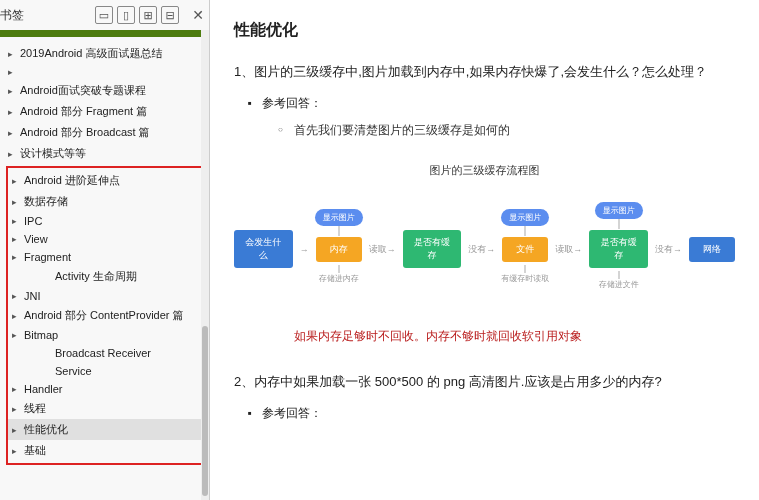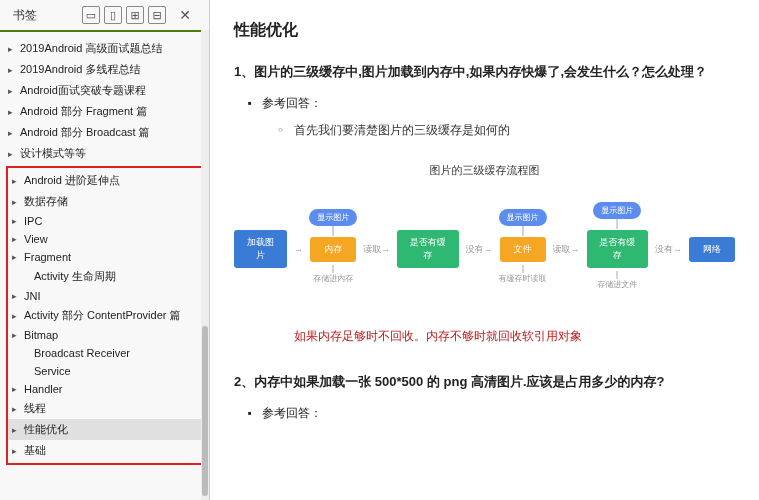--- a/index.html
+++ b/index.html
@@ -1,30 +1,30 @@
 <!DOCTYPE html>
 <html><head>
 <meta charset="utf-8">
 <style>
 *{margin:0;padding:0;box-sizing:border-box;font-family:"Microsoft YaHei",SimSun,sans-serif}
 body{background:#fff;width:759px;height:500px;overflow:hidden;display:flex}
 .sidebar{width:210px;height:500px;border-right:1px solid #ccc;display:flex;flex-direction:column;background:#f8f8f8}
-.sidebar-header{display:flex;align-items:center;padding:6px 13px;border-bottom:2px solid #4d7c0f;font-size:12px;color:#333}
+.sidebar-header{display:flex;align-items:center;padding:6px 0;border-bottom:7px solid #4d7c0f;font-size:12px;color:#333}
 .sidebar-header .title{flex:1}
 .sidebar-header .icon-btn{width:18px;height:18px;margin:0 2px;display:inline-flex;align-items:center;justify-content:center;cursor:pointer;color:#555;font-size:11px;border:1px solid #888;border-radius:2px}
 .sidebar-header .close{border:none;font-size:14px;margin-left:8px}
 .tree{flex:1;overflow:auto;padding:6px 4px;font-size:11px;color:#222}
 .tree-item{display:flex;align-items:center;padding:3px 4px;cursor:pointer;white-space:nowrap}
 .tree-item .arrow{width:10px;font-size:9px;color:#555;margin-right:2px}
-.tree-item.indent1{padding-left:14px}
+.tree-item.indent1{padding-left:35px}
 .tree-item.selected{background:#e0e0e0}
 .tree-box{border:2px solid #d22;margin:2px;padding:2px 0}
 .main{flex:1;padding:20px 24px;font-size:13px;color:#222;overflow:auto}
 .main h2{font-size:16px;font-weight:bold;margin-bottom:18px}
-.question{font-size:13px;font-weight:bold;line-height:2;margin-bottom:10px}
+.question{font-size:13px;font-weight:normal;line-height:2;margin-bottom:10px}
 .answer-label{font-size:12px;margin:10px 0 10px 28px;position:relative}
 .answer-label::before{content:"■";font-size:6px;position:absolute;left:-14px;top:5px}
 .sub-point{font-size:12px;margin:8px 0 8px 60px;position:relative;color:#333}
 .sub-point::before{content:"○";font-size:8px;position:absolute;left:-16px;top:3px;color:#666}
 .chart-title{font-size:11px;text-align:center;margin:24px 0 10px;color:#333}
 .flowchart{display:flex;align-items:center;justify-content:center;gap:6px;margin:16px 0 24px;font-size:9px;position:relative;height:110px}
 .node{padding:6px 10px;border-radius:3px;color:#fff;text-align:center;min-width:46px;font-size:9px;position:relative}
 .node.blue{background:#3a7bd5}
 .node.orange{background:#f5a623}
 .node.green{background:#2eb872}
@@ -49,21 +49,20 @@
     <span class="icon-btn">⊟</span>
     <span class="icon-btn close">✕</span>
   </div>
   <div class="tree" id="tree">
       <div class="tree-item">
         <span class="arrow">▸</span>
         <span>2019Android 高级面试题总结</span>
       </div>
       <div class="tree-item">
         <span class="arrow">▸</span>
-        <span>2019Android 多线程总结</span>
       </div>
       <div class="tree-item">
         <span class="arrow">▸</span>
         <span>Android面试突破专题课程</span>
       </div>
       <div class="tree-item">
         <span class="arrow">▸</span>
         <span>Android 部分 Fragment 篇</span>
       </div>
       <div class="tree-item">
@@ -98,21 +97,21 @@
         <div class="tree-item indent1">
           <span class="arrow"></span>
           <span>Activity 生命周期</span>
         </div>
         <div class="tree-item">
           <span class="arrow">▸</span>
           <span>JNI</span>
         </div>
         <div class="tree-item">
           <span class="arrow">▸</span>
-          <span>Activity 部分 ContentProvider 篇</span>
+          <span>Android 部分 ContentProvider 篇</span>
         </div>
         <div class="tree-item">
           <span class="arrow">▸</span>
           <span>Bitmap</span>
         </div>
         <div class="tree-item indent1">
           <span class="arrow"></span>
           <span>Broadcast Receiver</span>
         </div>
         <div class="tree-item indent1">
@@ -142,21 +141,21 @@
     </div>
 </div>
 
 <div class="main">
   <h2>性能优化</h2>
   <div class="question">1、图片的三级缓存中,图片加载到内存中,如果内存快爆了,会发生什么？怎么处理？</div>
   <div class="answer-label">参考回答：</div>
   <div class="sub-point">首先我们要清楚图片的三级缓存是如何的</div>
   <div class="chart-title">图片的三级缓存流程图</div>
   <div class="flowchart" id="flowchart">
-      <div class="node blue">加载图片</div>
+      <div class="node blue">会发生什么</div>
       <div class="arrow-h">→</div>
       <div class="node orange">内存<div class="top-label">显示图片</div><div class="bottom-label">存储进内存</div></div>
       <div class="arrow-h">读取→</div>
       <div class="node green">是否有缓存</div>
       <div class="arrow-h">没有→</div>
       <div class="node orange">文件<div class="top-label">显示图片</div><div class="bottom-label">有缓存时读取</div></div>
       <div class="arrow-h">读取→</div>
       <div class="node green">是否有缓存<div class="top-label">显示图片</div><div class="bottom-label">存储进文件</div></div>
       <div class="arrow-h">没有→</div>
       <div class="node blue">网络</div>

